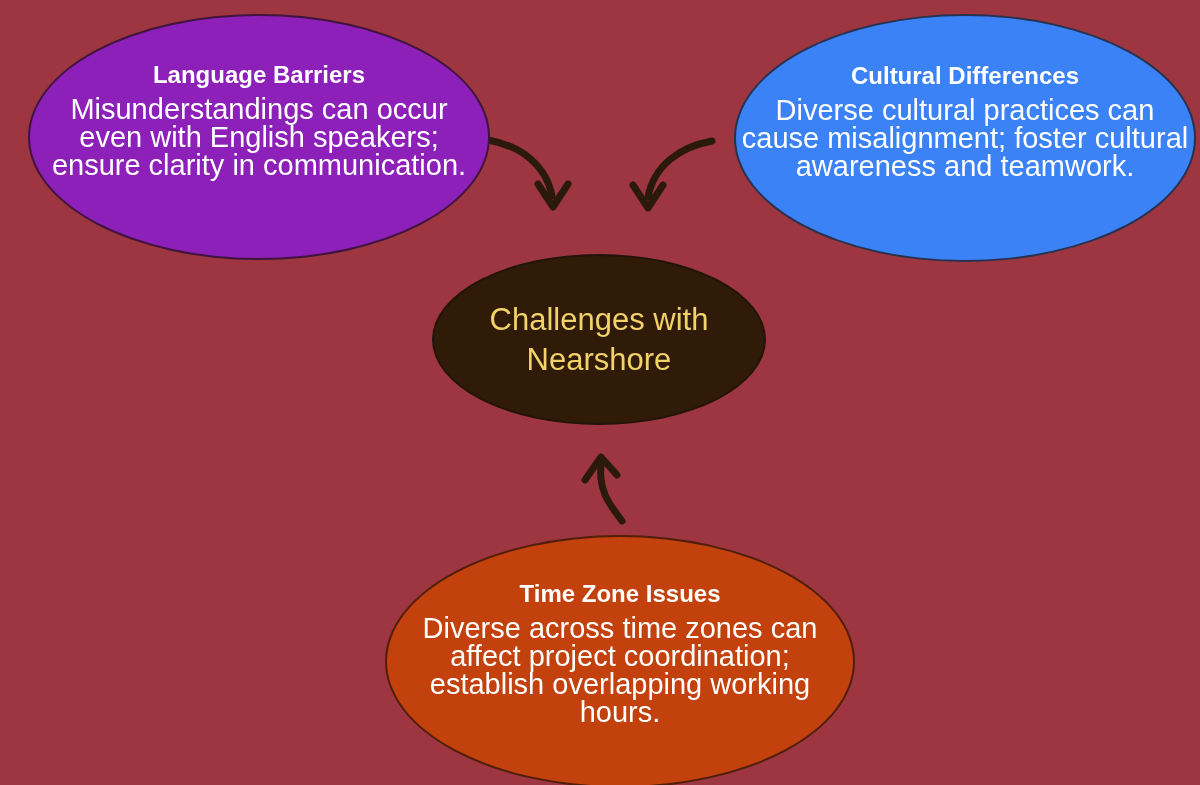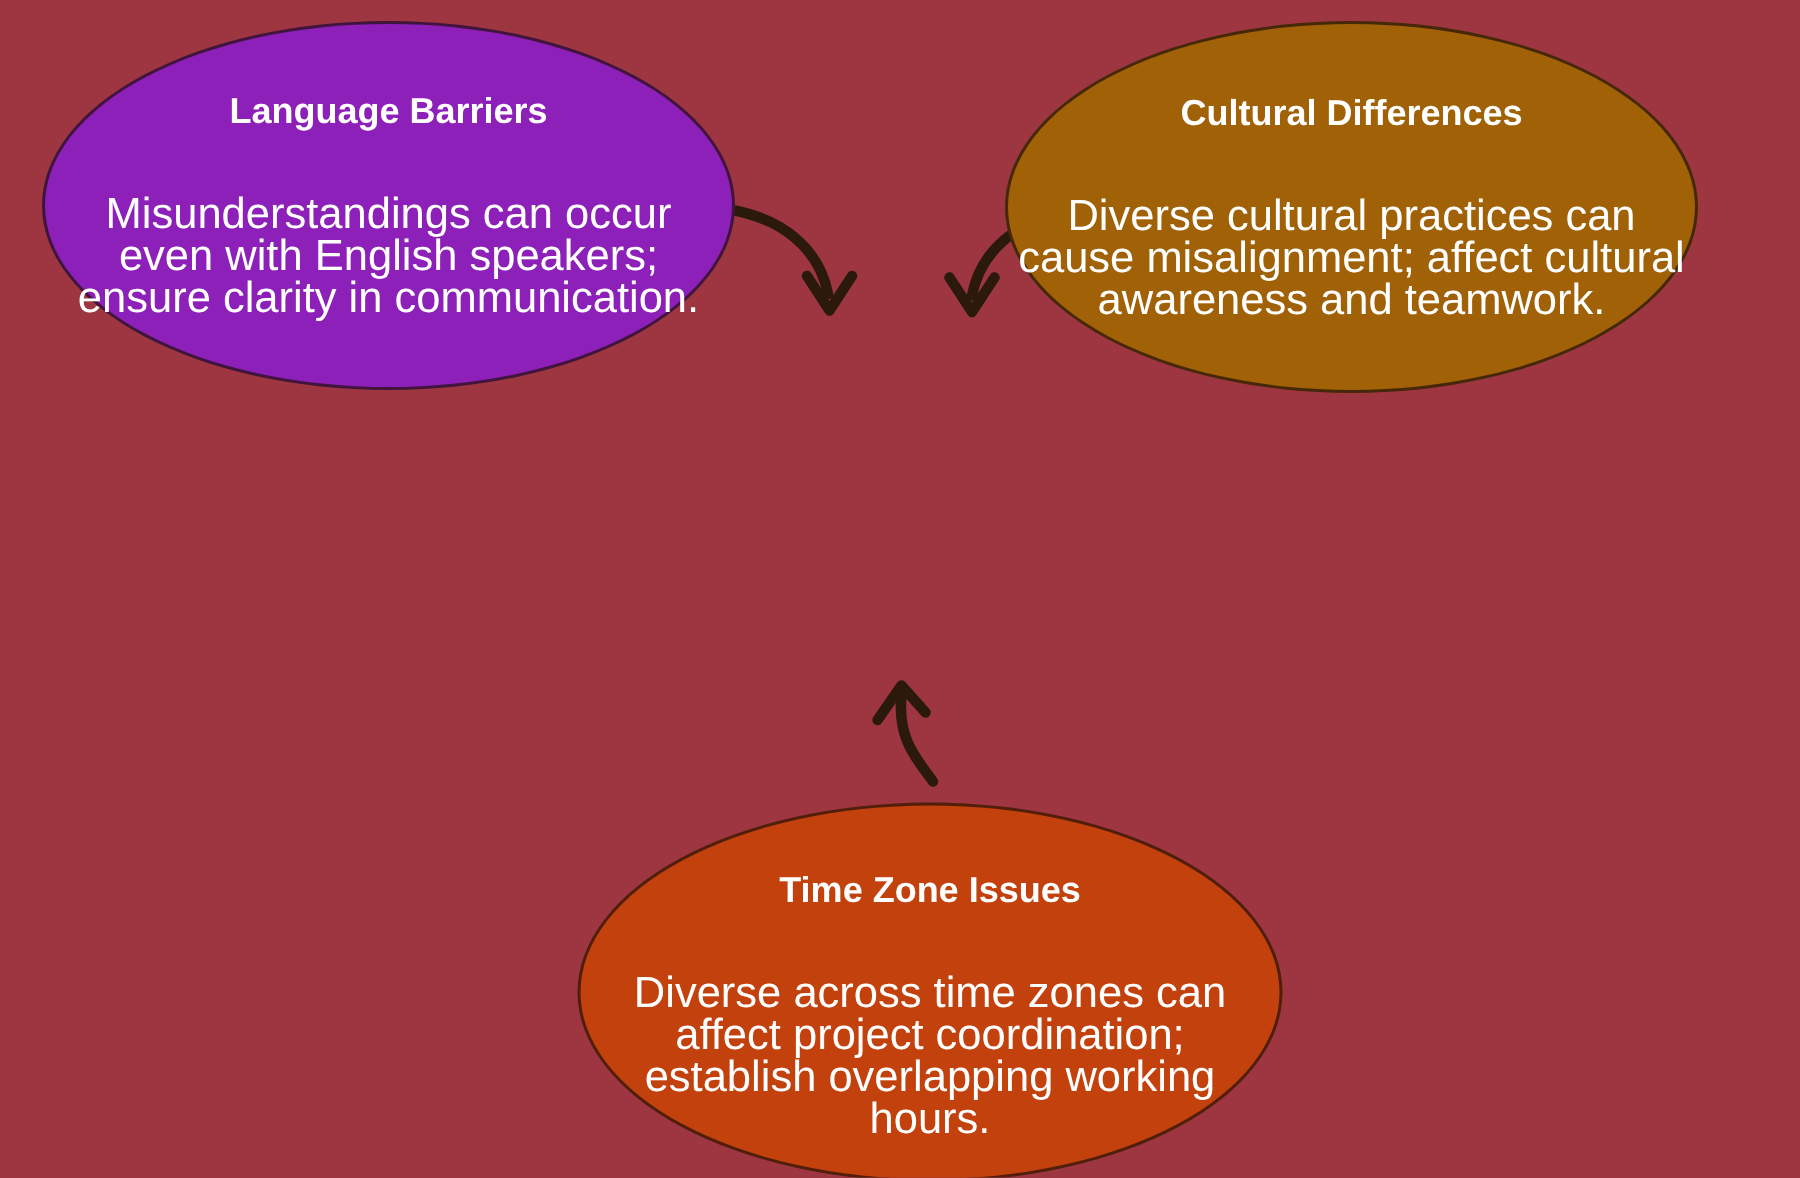--- a/index.html
+++ b/index.html
@@ -28,43 +28,42 @@
   .bubble {
     position: absolute;
     border-radius: 50%;
     box-sizing: border-box;
     border: 2px solid rgba(32, 16, 8, 0.70);
     display: flex;
     flex-direction: column;
     align-items: center;
     text-align: center;
     color: #ffffff;
-    gap: 34px;
   }
   .bubble-title {
     font-weight: bold;
     font-size: 24px;
     line-height: 30px;
     margin-bottom: 5px;
   }
   .bubble-body {
     font-size: 29px;
     line-height: 28px;
     white-space: pre-line;
   }
   #node-language {
     left: 28px; top: 14px;
     width: 462px; height: 246px;
     background: #8d20b8;
     padding-top: 44px;
   }
   #node-cultural {
-    left: 670px; top: 14px;
+    left: 734px; top: 14px;
     width: 462px; height: 248px;
-    background: #a16207;
+    background: #3b82f6;
     padding-top: 45px;
   }
   #node-timezone {
     left: 385px; top: 535px;
     width: 470px; height: 253px;
     background: #c2410c;
     padding-top: 42px;
   }
   #node-center {
     left: 432px; top: 254px;
@@ -102,26 +101,30 @@
   <div class="bubble" id="node-language">
     <div class="bubble-title">Language Barriers</div>
     <div class="bubble-body">Misunderstandings can occur
 even with English speakers;
 ensure clarity in communication.</div>
   </div>
 
   <div class="bubble" id="node-cultural">
     <div class="bubble-title">Cultural Differences</div>
     <div class="bubble-body">Diverse cultural practices can
-cause misalignment; affect cultural
+cause misalignment; foster cultural
 awareness and teamwork.</div>
   </div>
 
   <div class="bubble" id="node-timezone">
     <div class="bubble-title">Time Zone Issues</div>
     <div class="bubble-body">Diverse across time zones can
 affect project coordination;
 establish overlapping working
 hours.</div>
   </div>
 
+  <div class="bubble" id="node-center">
+    <div class="center-label">Challenges with
+Nearshore</div>
+  </div>
 
 </div>
 
 </body></html>

